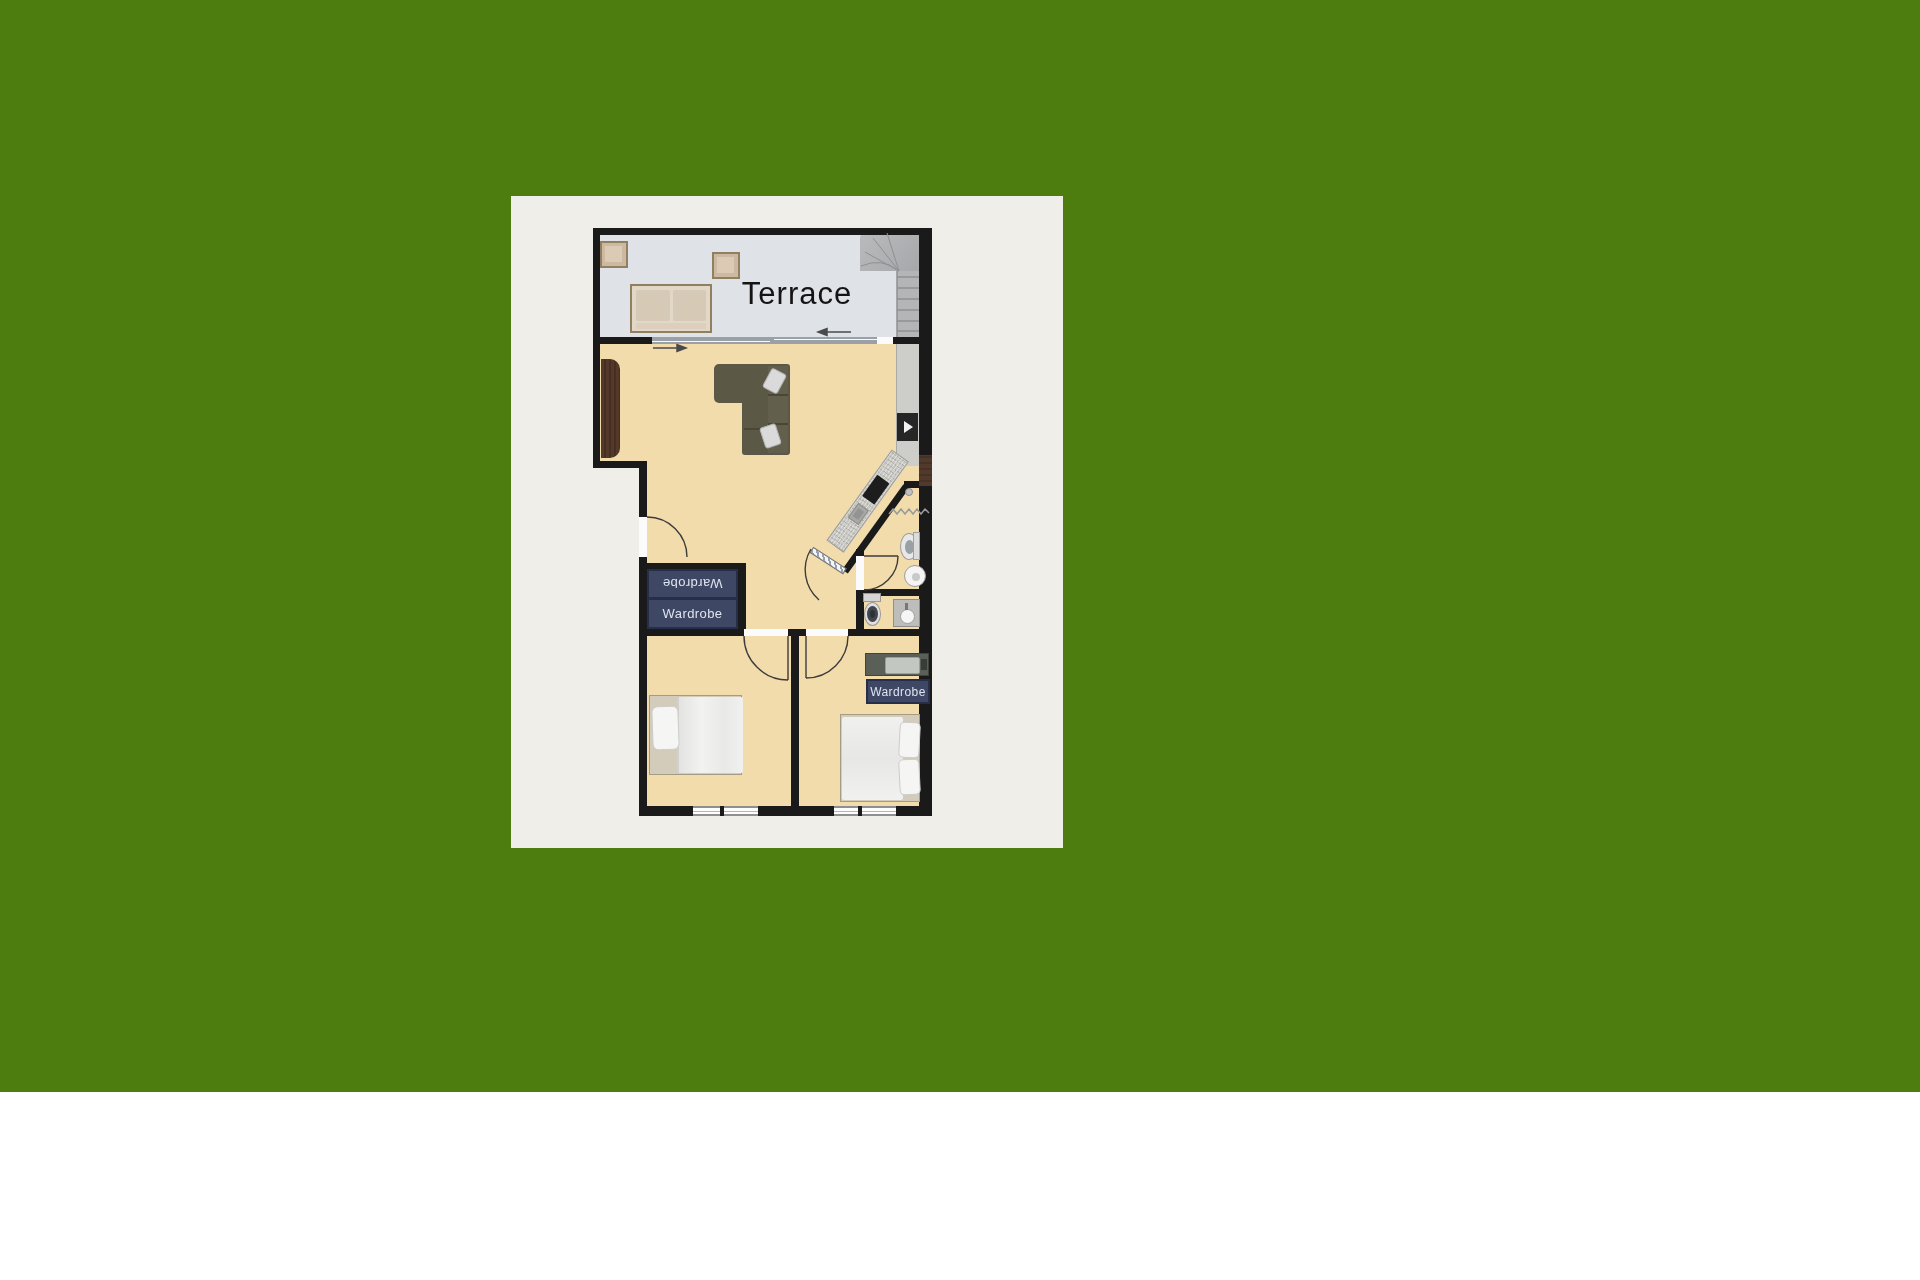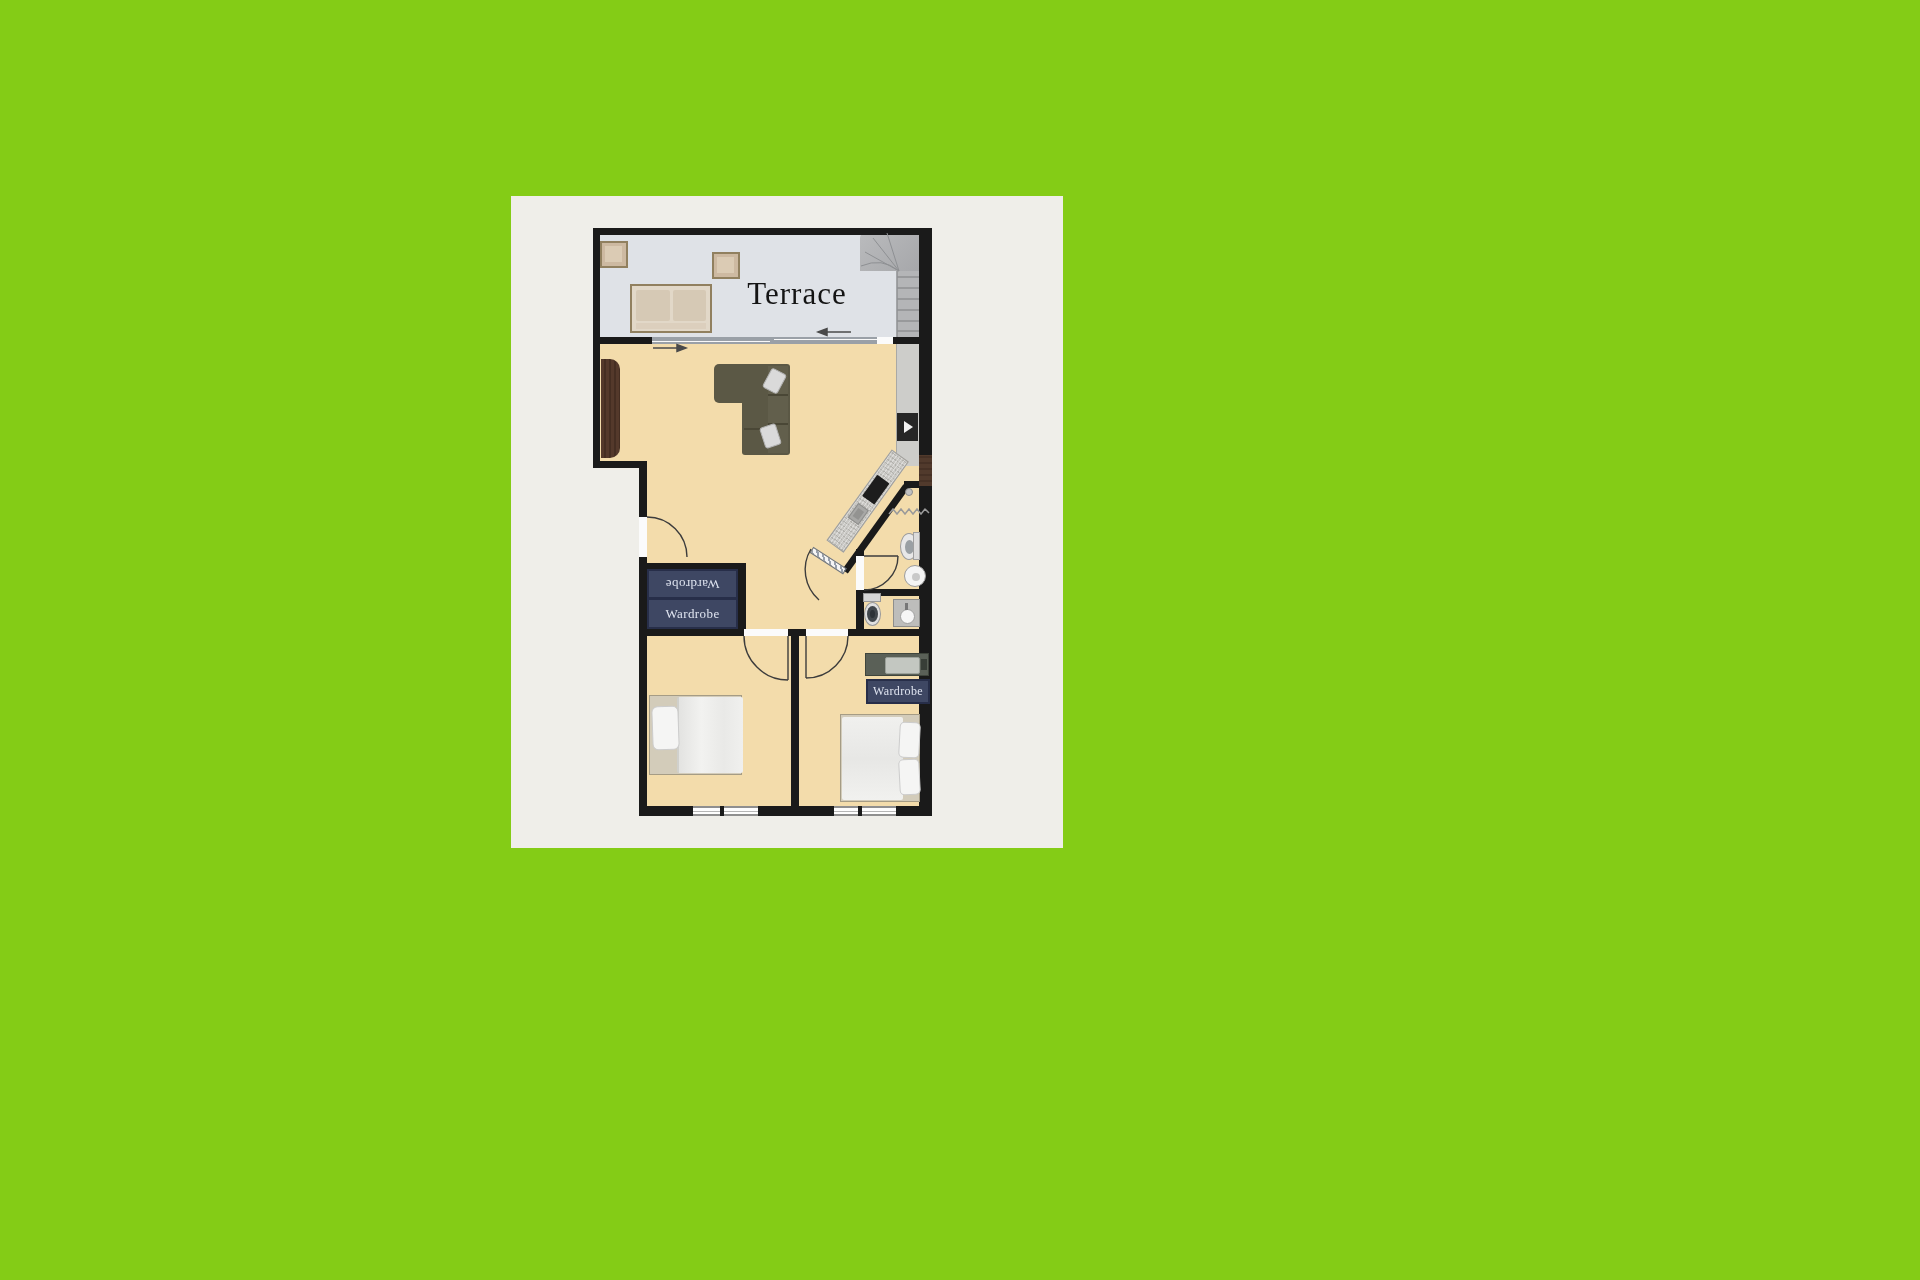--- a/index.html
+++ b/index.html
@@ -1,17 +1,17 @@
 <!DOCTYPE html>
 <html><head>
 <meta charset="utf-8">
 <style>
   html,body{margin:0;padding:0;background:#fff;}
-  #page{position:relative;width:1920px;height:1280px;background:#84cc16;overflow:hidden;
-        font-family:Liberation Serif, serif;}
+  #page{position:relative;width:1920px;height:1092px;background:#4d7c0f;overflow:hidden;
+        font-family:Liberation Sans, sans-serif;}
   .abs{position:absolute;}
   .sheet{position:absolute;left:511px;top:196px;width:552px;height:652px;background:#efeee9;}
   .w{position:absolute;background:#1a1a1a;}
   .gap{position:absolute;background:#fbfbfb;}
   .floor{position:absolute;}
   .lbl-terrace{position:absolute;left:717px;top:276px;width:160px;height:36px;
       font-size:31px;color:#141414;text-align:center;letter-spacing:1px;}
   .ward{position:absolute;background:#3e4763;color:#dfe4f0;display:flex;align-items:center;
       justify-content:center;font-size:13px;letter-spacing:.4px;}
   .ward-flip{transform:rotate(180deg);}

